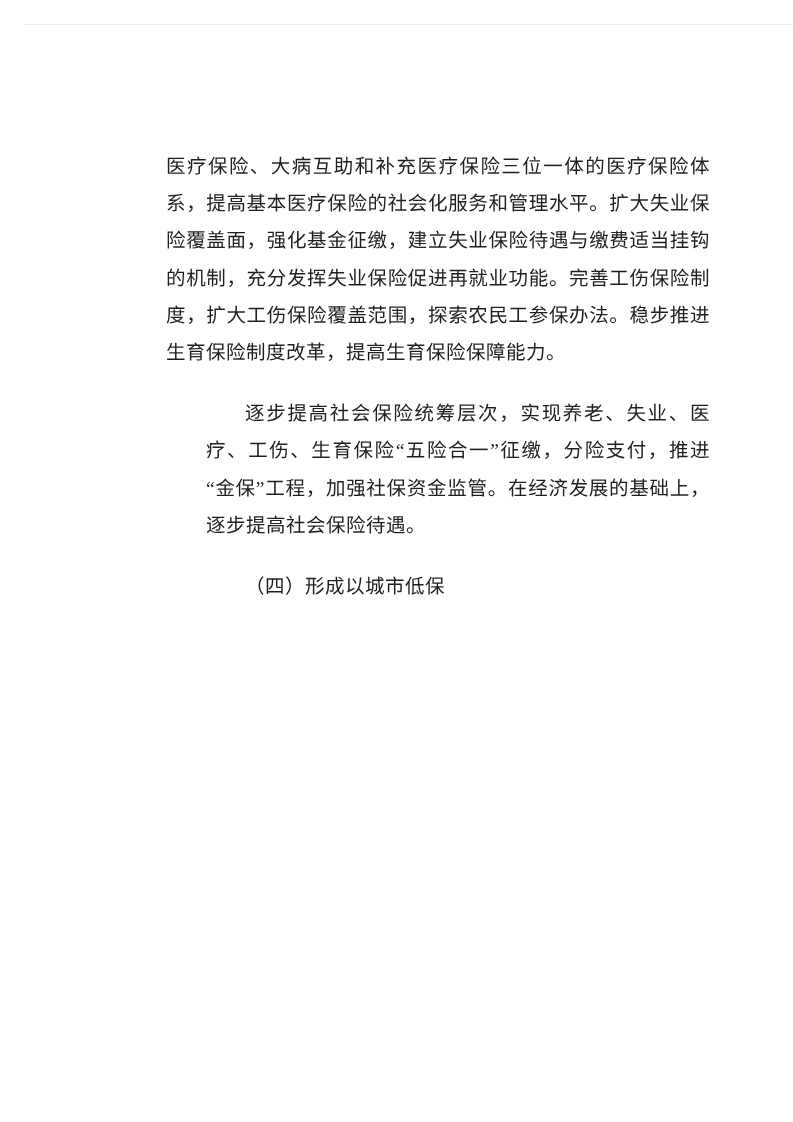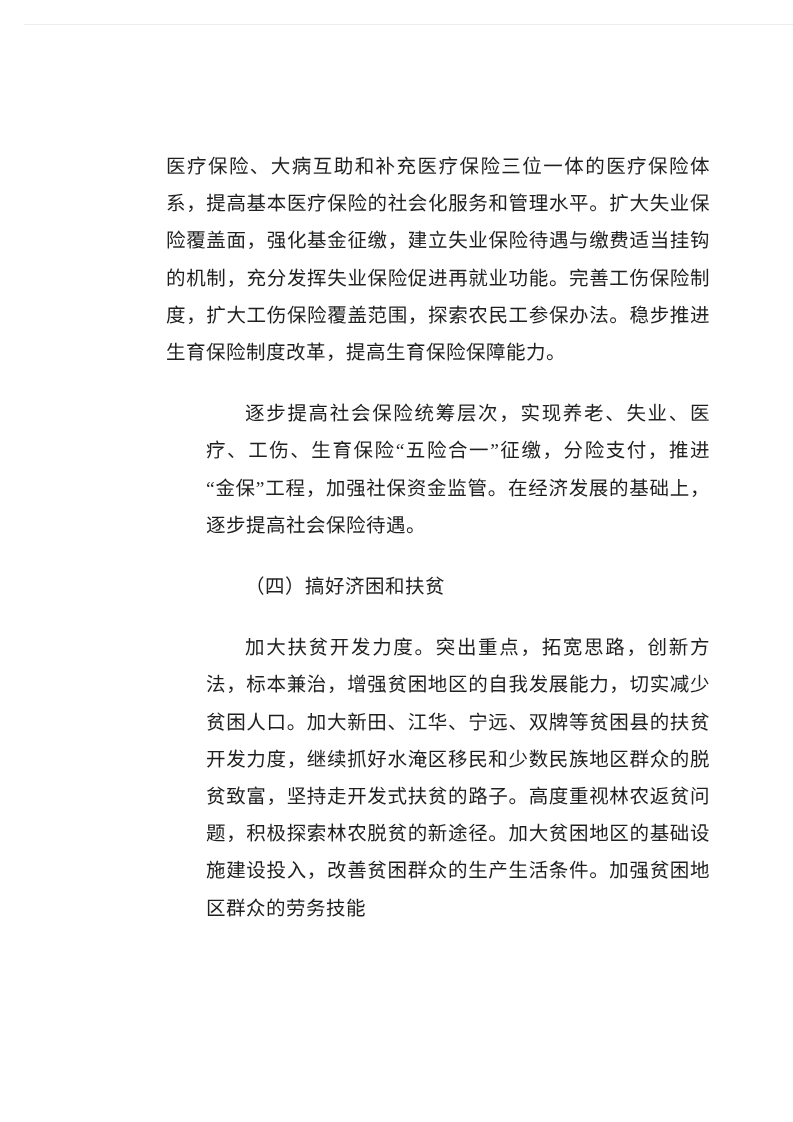--- a/index.html
+++ b/index.html
@@ -43,16 +43,15 @@
     margin-left: 40px;
   }
 </style>
 </head>
 <body>
 
 <div class="page">
   <div class="text-block">
     <p class="para">医疗保险、大病互助和补充医疗保险三位一体的医疗保险体系，提高基本医疗保险的社会化服务和管理水平。扩大失业保险覆盖面，强化基金征缴，建立失业保险待遇与缴费适当挂钩的机制，充分发挥失业保险促进再就业功能。完善工伤保险制度，扩大工伤保险覆盖范围，探索农民工参保办法。稳步推进生育保险制度改革，提高生育保险保障能力。</p>
     <p class="para indent">逐步提高社会保险统筹层次，实现养老、失业、医疗、工伤、生育保险“五险合一”征缴，分险支付，推进“金保”工程，加强社保资金监管。在经济发展的基础上，逐步提高社会保险待遇。</p>
-    <p class="para indent">（四）搞好济困和扶贫</p>
-    <p class="para indent">加大扶贫开发力度。突出重点，拓宽思路，创新方法，标本兼治，增强贫困地区的自我发展能力，切实减少贫困人口。加大新田、江华、宁远、双牌等贫困县的扶贫开发力度，继续抓好水淹区移民和少数民族地区群众的脱贫致富，坚持走开发式扶贫的路子。高度重视林农返贫问题，积极探索林农脱贫的新途径。加大贫困地区的基础设施建设投入，改善贫困群众的生产生活条件。加强贫困地区群众的劳务技能</p>
+    <p class="para indent">（四）形成以城市低保</p>
   </div>
 </div>
 
 </body></html>

